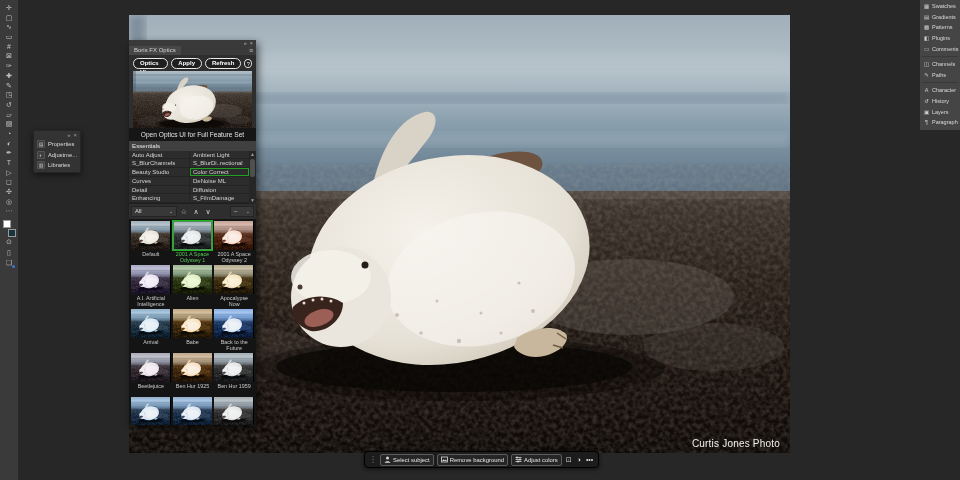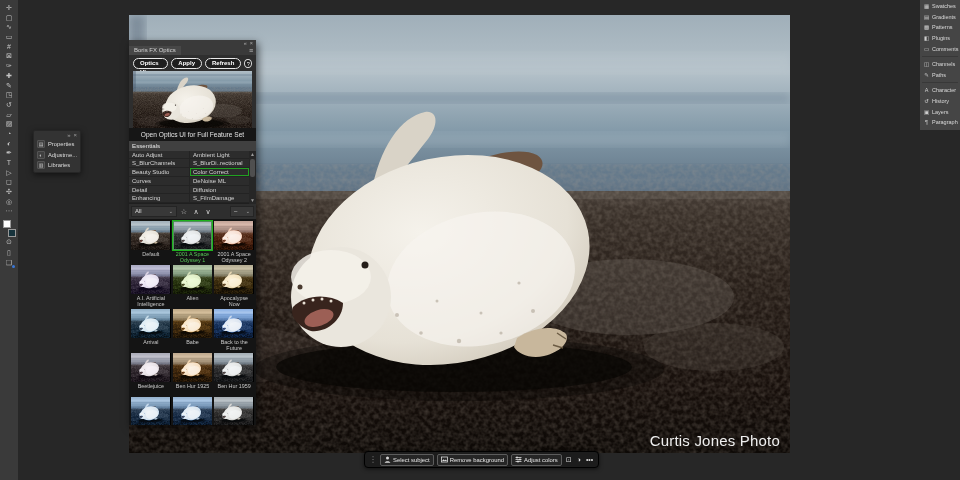--- a/index.html
+++ b/index.html
@@ -11,21 +11,21 @@
     display:flex; flex-direction:column; align-items:center; padding-top:3px; }
   .tool { width:18px; height:9.7px; line-height:9.7px; text-align:center; font-size:7px; color:#c4c4c4; cursor:pointer; }
   #fgbg { position:relative; width:15px; height:17px; margin-top:4px; }
   #fg-swatch { position:absolute; left:1px; top:0; width:8px; height:8px; border:1px solid #9a9a9a; }
   #bg-swatch { position:absolute; right:1px; bottom:0; width:8px; height:8px; border:1px solid #9a9a9a; }
   .tool-extra { width:18px; height:10.5px; line-height:10.5px; text-align:center; font-size:7px; color:#bdbdbd; position:relative; }
   #share-dot { position:absolute; right:3px; bottom:1px; width:3px; height:3px; border-radius:50%; }
 
   
   #canvas { position:absolute; left:129px; top:15px; width:661px; height:438px; background:#000; z-index:1; }
-  #watermark { position:absolute; right:10px; bottom:4px; font-size:15px; color:#efefef; letter-spacing:.2px; }
+  #watermark { position:absolute; right:10px; bottom:4px; font-size:10px; color:#efefef; letter-spacing:.2px; }
 
   
   #mini-panel { position:absolute; left:33px; top:130px; width:48px; height:43px; background:#333333;
     border:1px solid #262626; border-radius:2px; z-index:20; box-shadow:0 2px 6px rgba(0,0,0,.55); }
   #mini-head { height:8px; text-align:right; padding-right:3px; font-size:6px; color:#9e9e9e; line-height:8px; }
   #mini-head span { margin-left:3px; cursor:pointer; }
   .mini-item { display:flex; align-items:center; height:10.5px; padding-left:3px; cursor:pointer; }
   .mini-item .mi { width:8px; height:8px; background:#3f3f3f; border:1px solid #555; border-radius:1px;
     font-size:5px; color:#cfcfcf; text-align:center; line-height:7px; margin-right:3px; }
   .mini-item .ml { font-size:5.8px; color:#dddddd; white-space:nowrap; }

